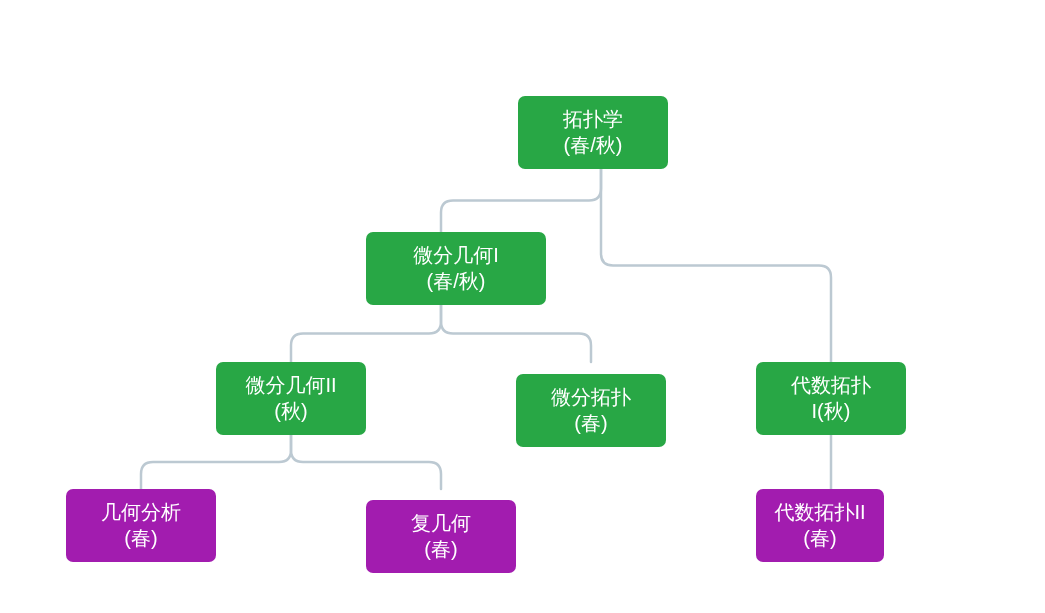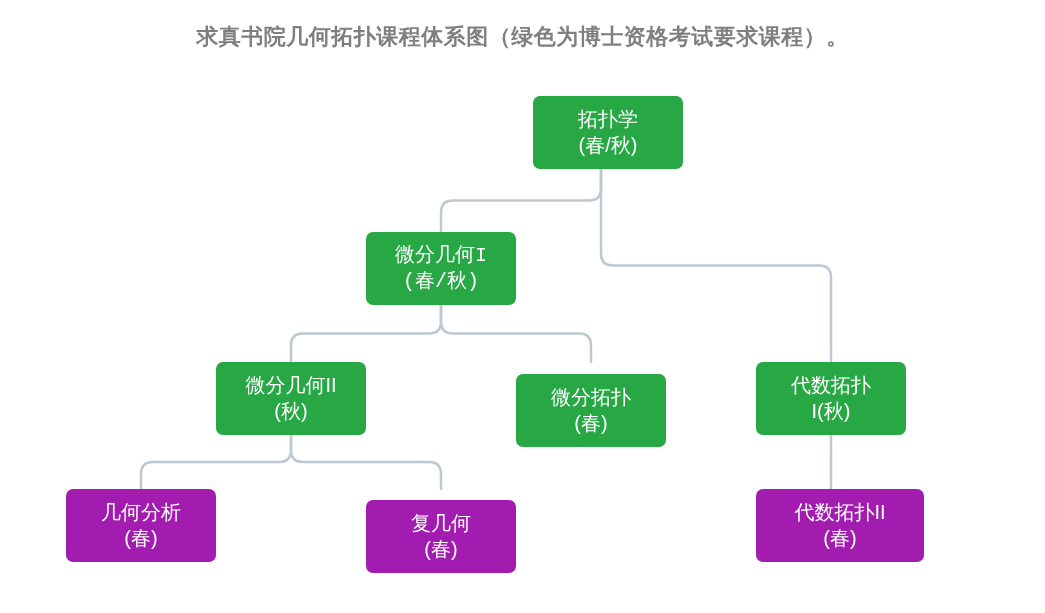--- a/index.html
+++ b/index.html
@@ -59,38 +59,37 @@
     white-space: nowrap;
   }
   .node.green { background: #28a745; }
   .node.blue  { background: #a21caf; }
 </style>
 </head>
 <body>
 
 <div id="canvas">
 
-  <div id="diagram-title">求真书院几何拓扑课程体系图（绿色为博士资格考试要求课程）。</div>
 
   <svg id="edge-layer" viewBox="0 0 1045 613" xmlns="http://www.w3.org/2000/svg">
       <path d="M 601 169 L 601 188.5 Q 601 200.5 589 200.5 L 453 200.5 Q 441 200.5 441 212.5 L 441 232" fill="none" stroke="#bcc9d2" stroke-width="2.5" stroke-linecap="round"></path>
       <path d="M 601 169 L 601 253.5 Q 601 265.5 613 265.5 L 819 265.5 Q 831 265.5 831 277.5 L 831 362" fill="none" stroke="#bcc9d2" stroke-width="2.5" stroke-linecap="round"></path>
       <path d="M 441 305 L 441 321.5 Q 441 333.5 429 333.5 L 303 333.5 Q 291 333.5 291 345.5 L 291 362" fill="none" stroke="#bcc9d2" stroke-width="2.5" stroke-linecap="round"></path>
       <path d="M 441 305 L 441 321.5 Q 441 333.5 453 333.5 L 579 333.5 Q 591 333.5 591 345.5 L 591 362" fill="none" stroke="#bcc9d2" stroke-width="2.5" stroke-linecap="round"></path>
       <path d="M 291 435 L 291 450 Q 291 462 279 462 L 153 462 Q 141 462 141 474 L 141 489" fill="none" stroke="#bcc9d2" stroke-width="2.5" stroke-linecap="round"></path>
       <path d="M 291 435 L 291 450 Q 291 462 303 462 L 429 462 Q 441 462 441 474 L 441 489" fill="none" stroke="#bcc9d2" stroke-width="2.5" stroke-linecap="round"></path>
       <path d="M 831 435 L 831 489" fill="none" stroke="#bcc9d2" stroke-width="2.5" stroke-linecap="round"></path>
     </svg>
 
   <div id="node-layer">
-      <div class="node green" style="left: 533px; top: 96px; width: 150px; height: 73px;">
+      <div class="node green" style="left: 518px; top: 96px; width: 150px; height: 73px;">
         <span class="line1">拓扑学</span>
         <span class="line2">(春/秋)</span>
       </div>
-      <div class="node green" style="left: 366px; top: 232px; width: 150px; height: 73px; font-family: Liberation Mono, monospace;">
+      <div class="node green" style="left: 366px; top: 232px; width: 180px; height: 73px;">
         <span class="line1">微分几何I</span>
         <span class="line2">(春/秋)</span>
       </div>
       <div class="node green" style="left: 216px; top: 362px; width: 150px; height: 73px; text-align: right;">
         <span class="line1">微分几何II</span>
         <span class="line2">(秋)</span>
       </div>
       <div class="node green" style="left: 516px; top: 362px; width: 150px; height: 73px; margin-top: 12px;">
         <span class="line1">微分拓扑</span>
         <span class="line2">(春)</span>
@@ -100,19 +99,19 @@
         <span class="line2">I(秋)</span>
       </div>
       <div class="node blue" style="left: 66px; top: 489px; width: 150px; height: 73px;">
         <span class="line1">几何分析</span>
         <span class="line2">(春)</span>
       </div>
       <div class="node blue" style="left: 366px; top: 489px; width: 150px; height: 73px; margin-top: 11px;">
         <span class="line1">复几何</span>
         <span class="line2">(春)</span>
       </div>
-      <div class="node blue" style="left: 756px; top: 489px; width: 168px; height: 73px;">
+      <div class="node blue" style="left: 756px; top: 489px; width: 128px; height: 73px;">
         <span class="line1">代数拓扑II</span>
         <span class="line2">(春)</span>
       </div>
     </div>
 
 </div>
 
 </body></html>

